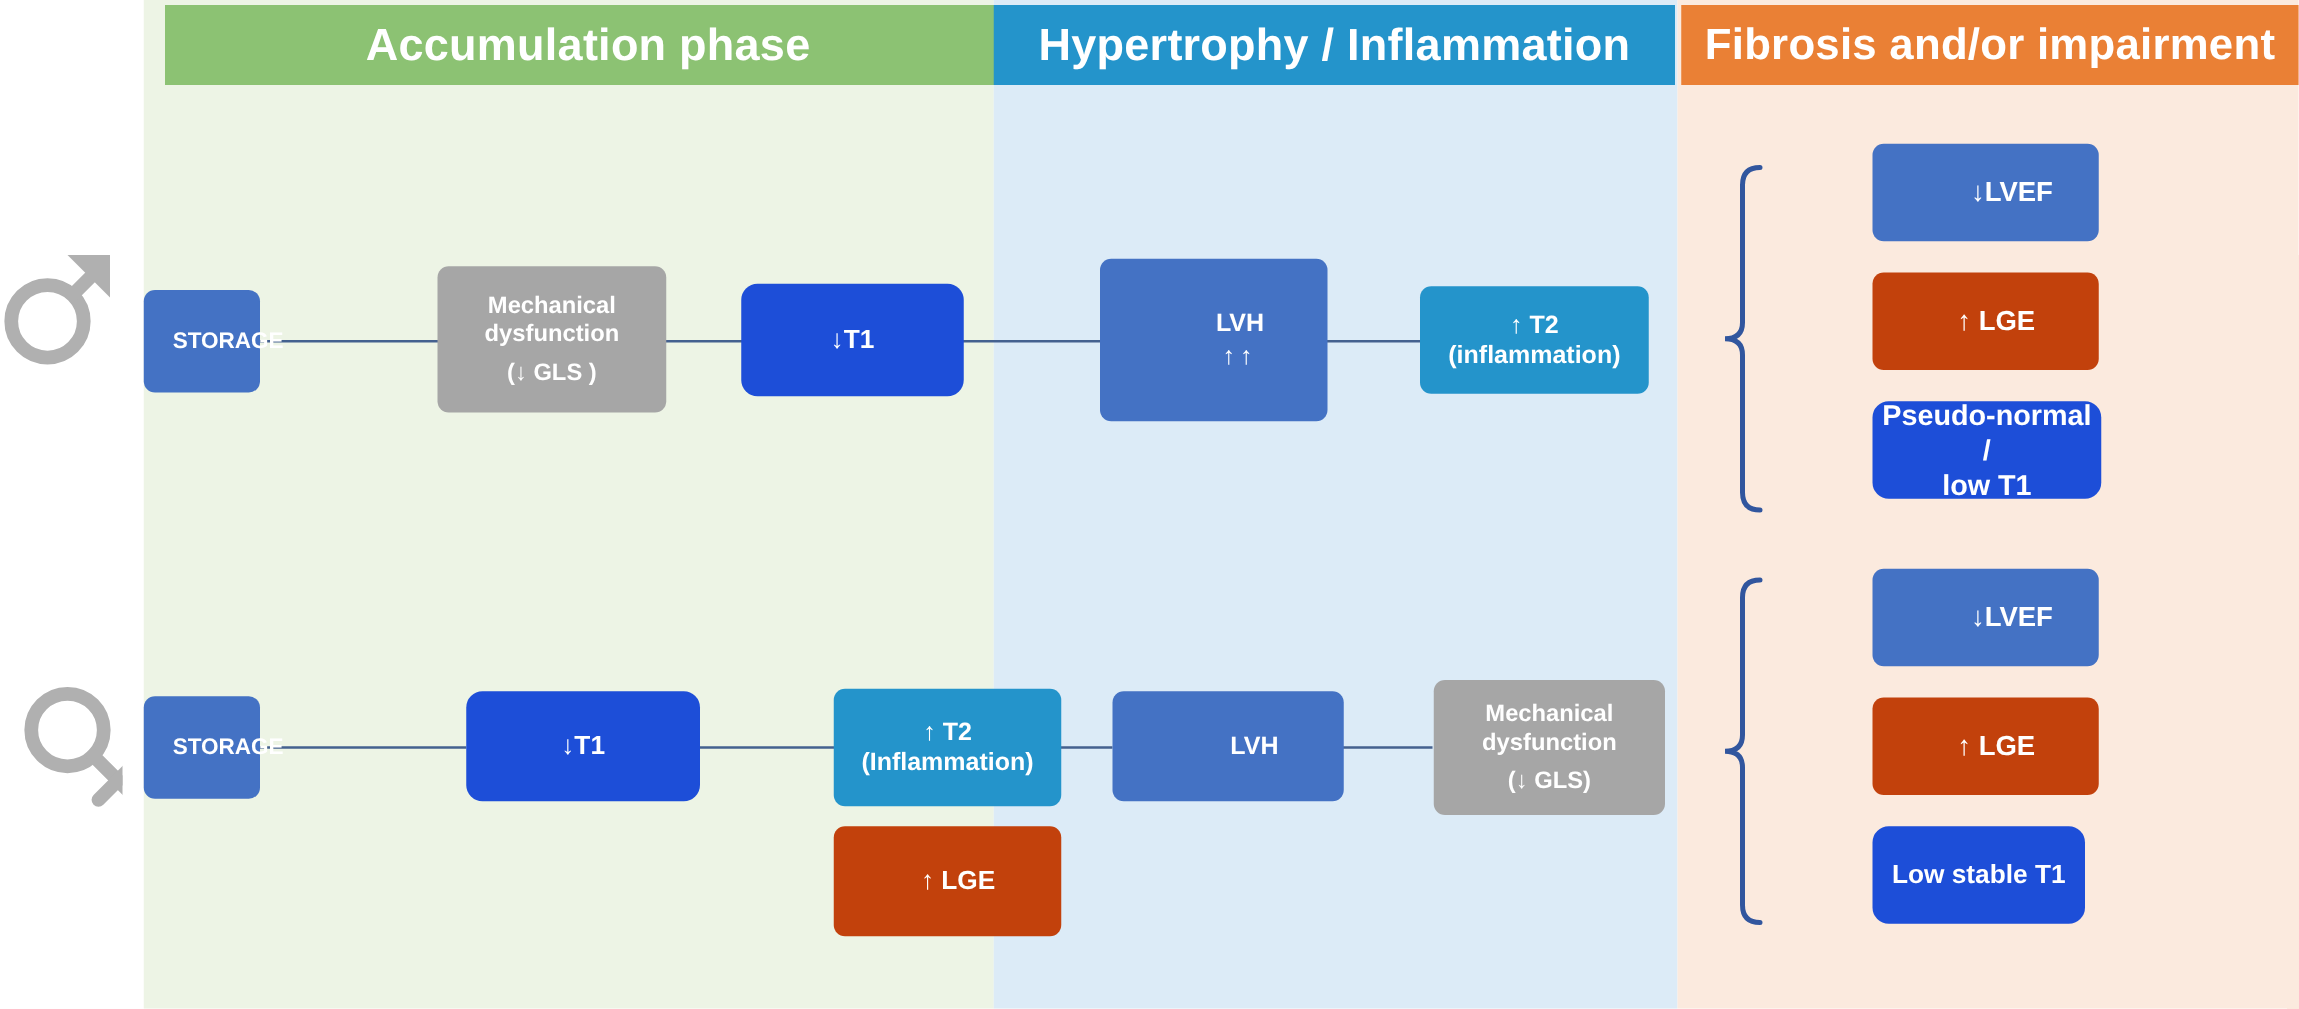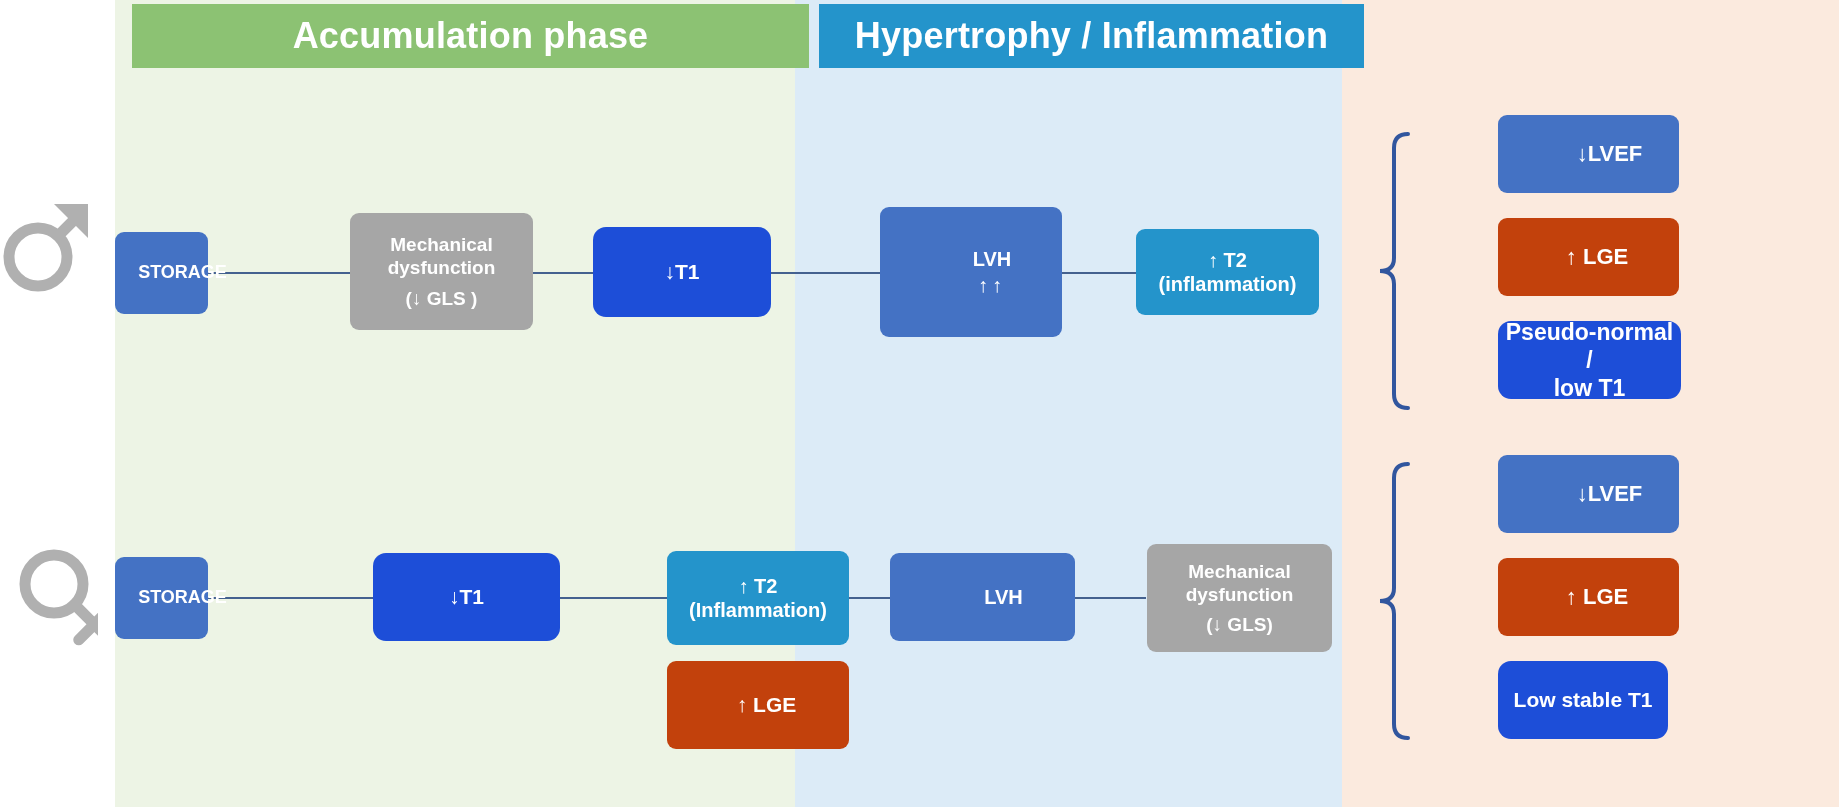--- a/index.html
+++ b/index.html
@@ -18,21 +18,21 @@
   #col-fib    { left: 1342px; width: 497px;  height: 807px; background: #fbeade; }
 
   
   .phase-hdr {
     position: absolute; top: 4px; height: 64px;
     display: flex; align-items: center; justify-content: center;
     color: #ffffff; font-weight: bold; letter-spacing: .2px;
     white-space: nowrap;
   }
   #hdr-accum { left: 132px;  width: 677px;  background: #8cc273; font-size: 36px; }
-  #hdr-hyper { left: 819px;  width: 545px;  background: #2494cb; font-size: 36px; }
+  #hdr-hyper { left: 795px;  width: 545px;  background: #2494cb; font-size: 36px; }
   #hdr-fib   { left: 1345px; width: 494px;  background: #ea8035; font-size: 35px; }
 
   
   .box {
     position: absolute;
     display: flex; flex-direction: column;
     align-items: center; justify-content: center;
     border-radius: 9px;
     color: #ffffff; font-weight: bold;
     text-align: center; line-height: 1.22;
@@ -59,20 +59,23 @@
 
   <div class="phase-col" id="col-accum"></div>
   <div class="phase-col" id="col-hyper"></div>
   <div class="phase-col" id="col-fib"></div>
 
   <div class="phase-hdr" id="hdr-accum">
     <span>Accumulation phase</span>
   </div>
   <div class="phase-hdr" id="hdr-hyper">
     <span>Hypertrophy  / Inflammation</span>
+  </div>
+  <div class="phase-hdr" id="hdr-fib">
+    <span>Fibrosis and/or impairment</span>
   </div>
 
   <svg class="gender" style="left:2px; top:180px; width:92px; height:115px;" viewBox="0 0 92 115">
     <circle cx="36" cy="77" r="29" fill="none" stroke="#b0b0b0" stroke-width="11"></circle>
     <line x1="56" y1="56" x2="80" y2="32" stroke="#b0b0b0" stroke-width="11"></line>
     <polygon points="86,24 86,58 52,24" fill="#b0b0b0"></polygon>
   </svg>
 
   <div class="line" style="left:208px; top:272px; width:145px;"></div>
   <div class="line" style="left:530px; top:272px; width:130px;"></div>

